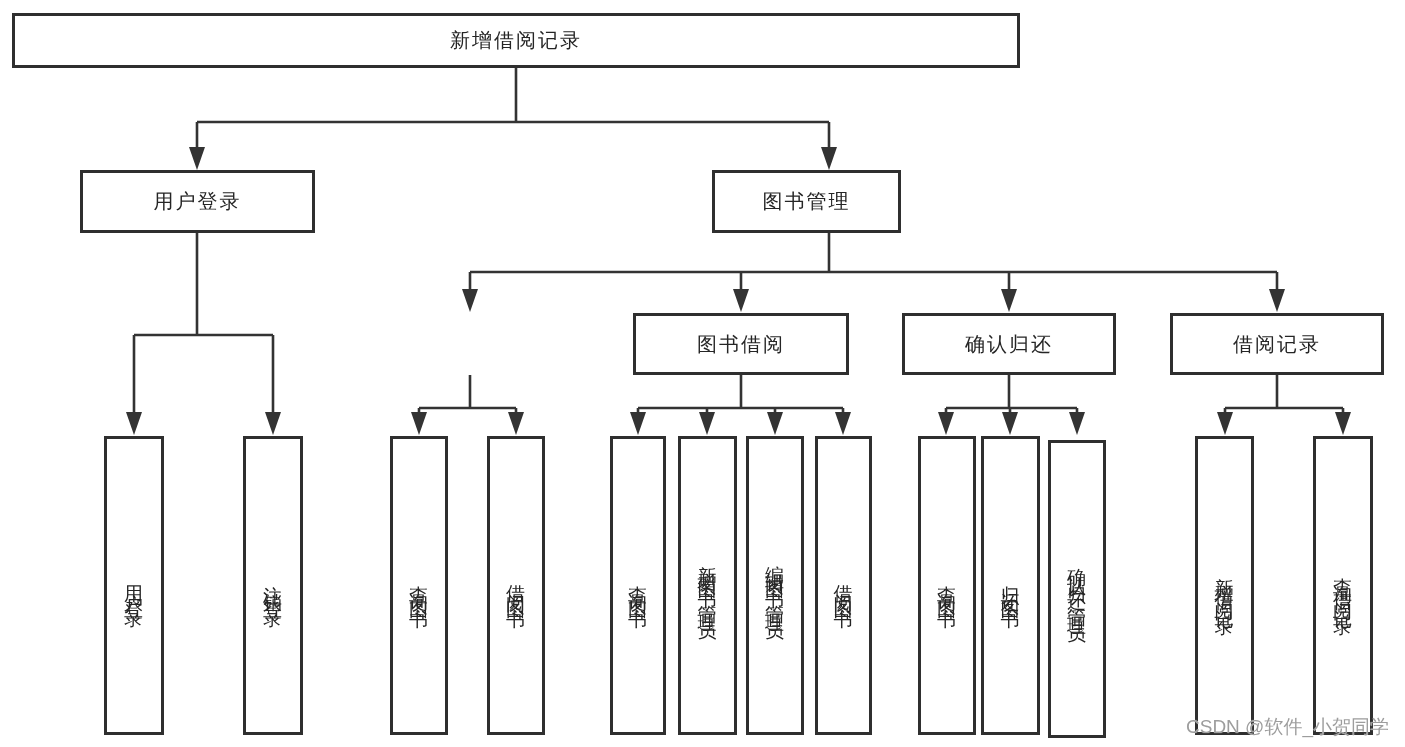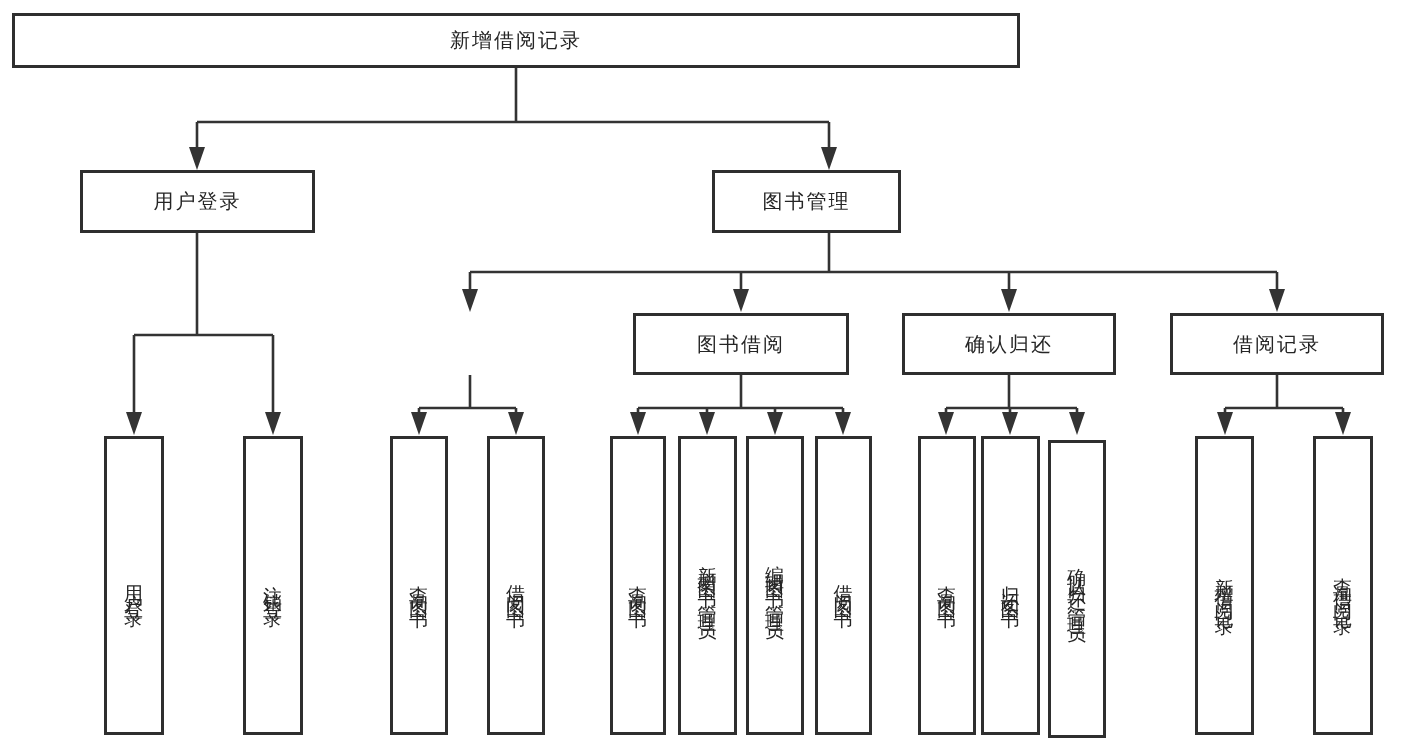--- a/index.html
+++ b/index.html
@@ -149,14 +149,15 @@
     <span>确认归还（管理员）</span>
   </div>
 
   <div class="box v" style="left:1195px;top:436px;width:59px;height:299px">
     <span>新增借阅记录</span>
   </div>
   <div class="box v" style="left:1313px;top:436px;width:60px;height:299px">
     <span>查询借阅记录</span>
   </div>
 
+  <div class="watermark">CSDN @软件_小贺同学</div>
 
 </div>
 
 </body></html>

